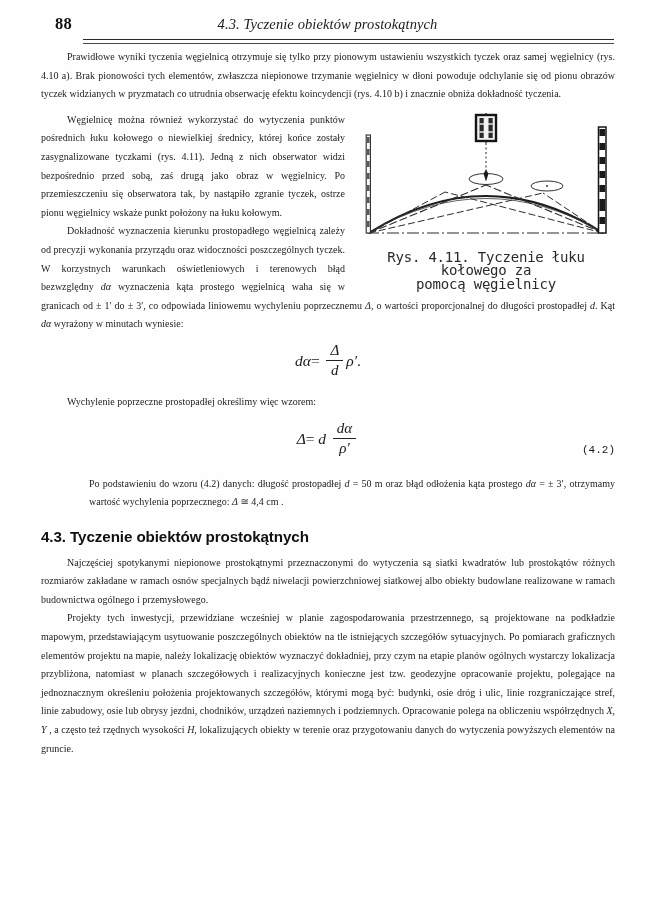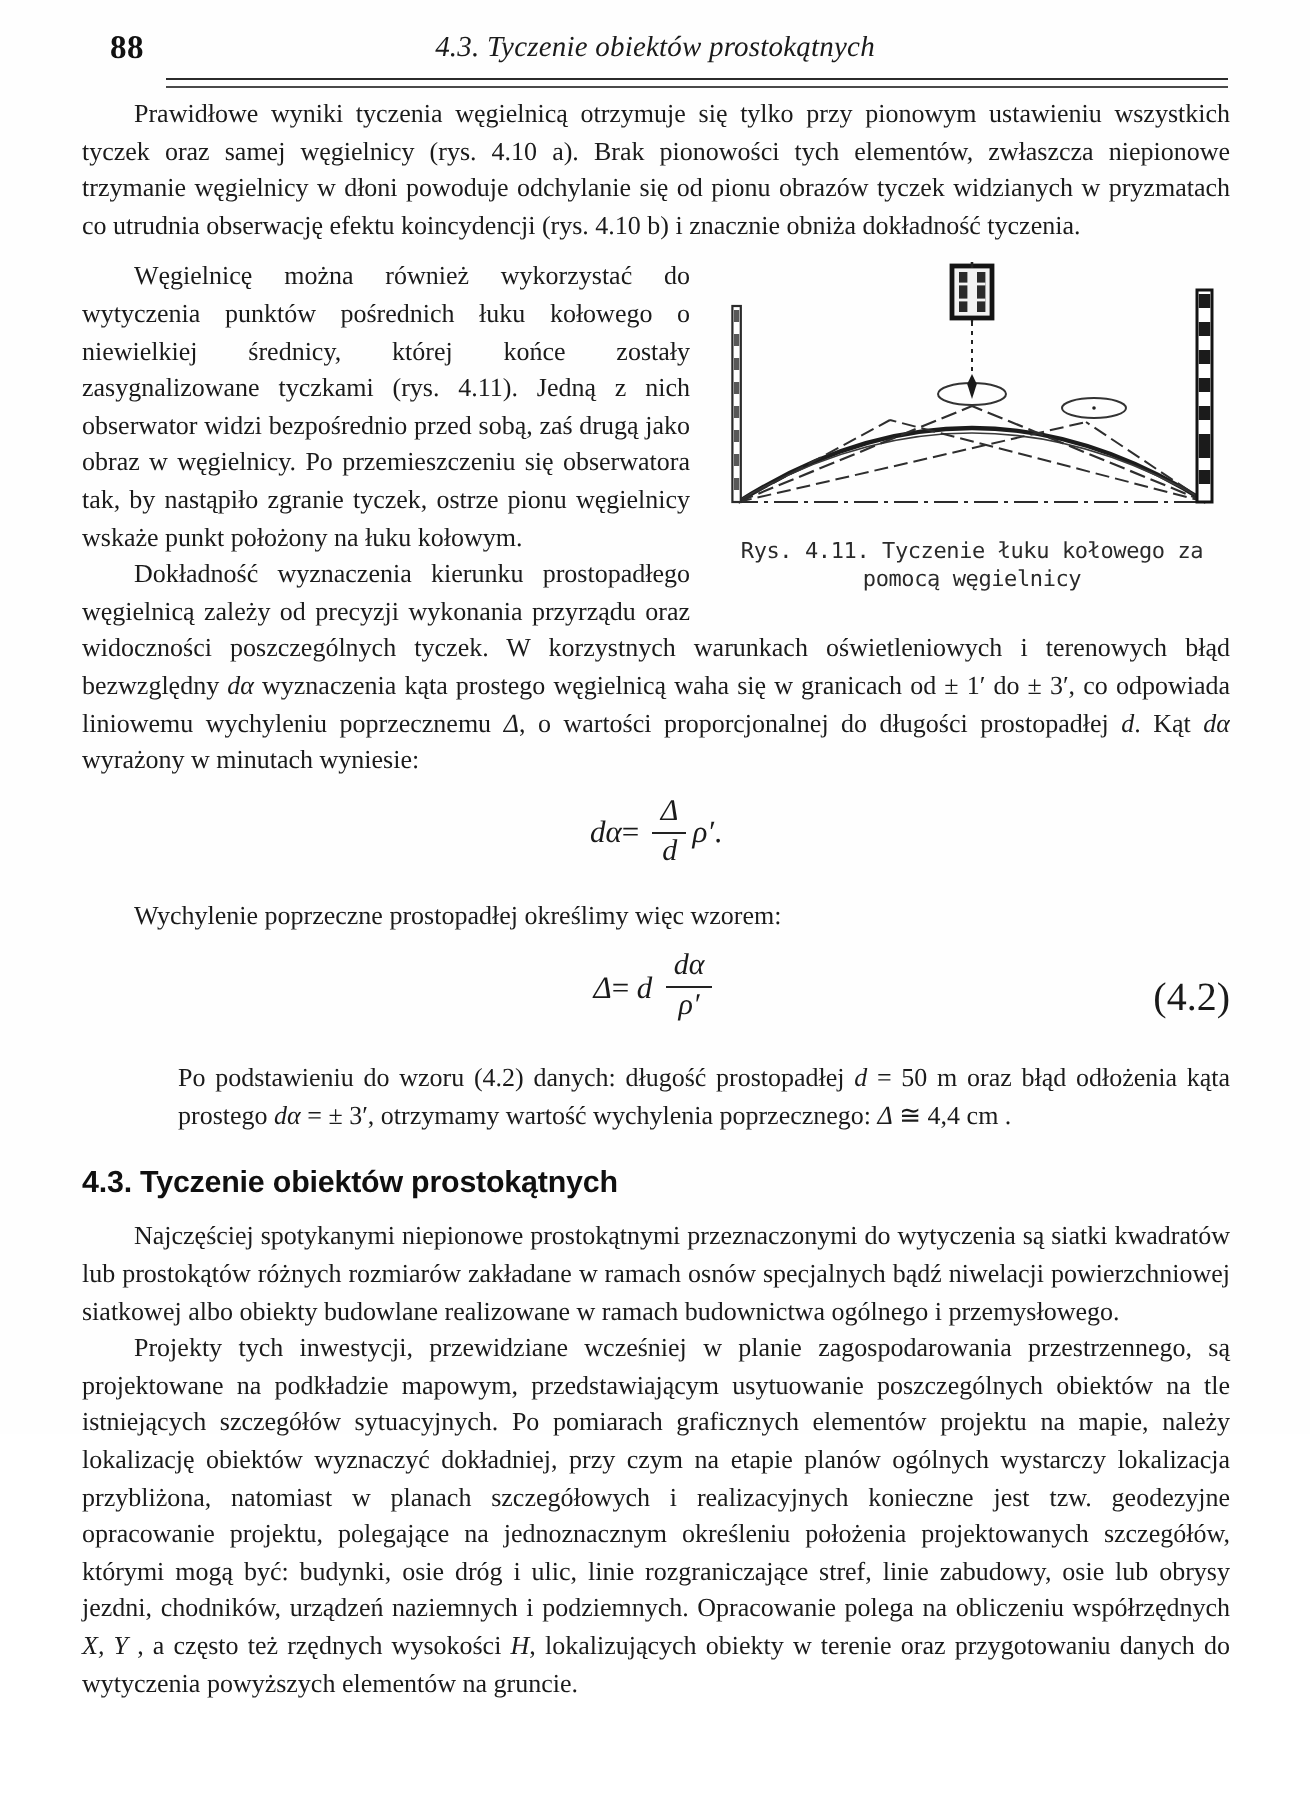--- a/index.html
+++ b/index.html
@@ -65,21 +65,21 @@
   .body {
     position: absolute;
     left: 41px;
     top: 48px;
     width: 574px;
   }
   p.tx {
     margin: 0 0 0 0;
     text-align: justify;
     text-justify: inter-word;
-    font-size: 13px;
+    font-size: 10px;
     line-height: 18.6px;
     text-indent: 26px;
     color: #1b1b1b;
     hyphens: manual;
   }
   p.tx.noindent { text-indent: 0; margin-left: 48px; }
   .it { }
   .mi { font-style: italic; font-family: "Liberation Serif", serif; }
 
   
@@ -92,21 +92,21 @@
     margin: 2px 0 4px 12px;
     position: relative;
   }
   .figbox {
     position: relative;
     width: 258px;
     height: 136px;
   }
   .figcap {
     font-family: "DejaVu Sans Mono", "Liberation Mono", monospace;
-    font-size: 11px;
+    font-size: 14px;
     line-height: 13.5px;
     text-align: center;
     color: #2a2a2a;
     letter-spacing: -0.2px;
     margin-top: 2px;
     text-indent: 0;
   }
 
   
   .mathline {
@@ -138,21 +138,22 @@
   .frac .den {
     display: block;
     padding: 1px 4px 0 4px;
     font-style: italic;
   }
   .eqno {
     position: absolute;
     right: 0;
     bottom: 2px;
     font-style: normal;
-    font-size: 20px;
+    font-size: 11px;
+    font-family: Liberation Mono, monospace;
   }
 
   
   h2.sec {
     font-family: "Liberation Sans", "DejaVu Sans", sans-serif;
     font-weight: bold;
     font-size: 15.2px;
     margin: 16px 0 9px 0;
     color: #101010;
     letter-spacing: -0.1px;

